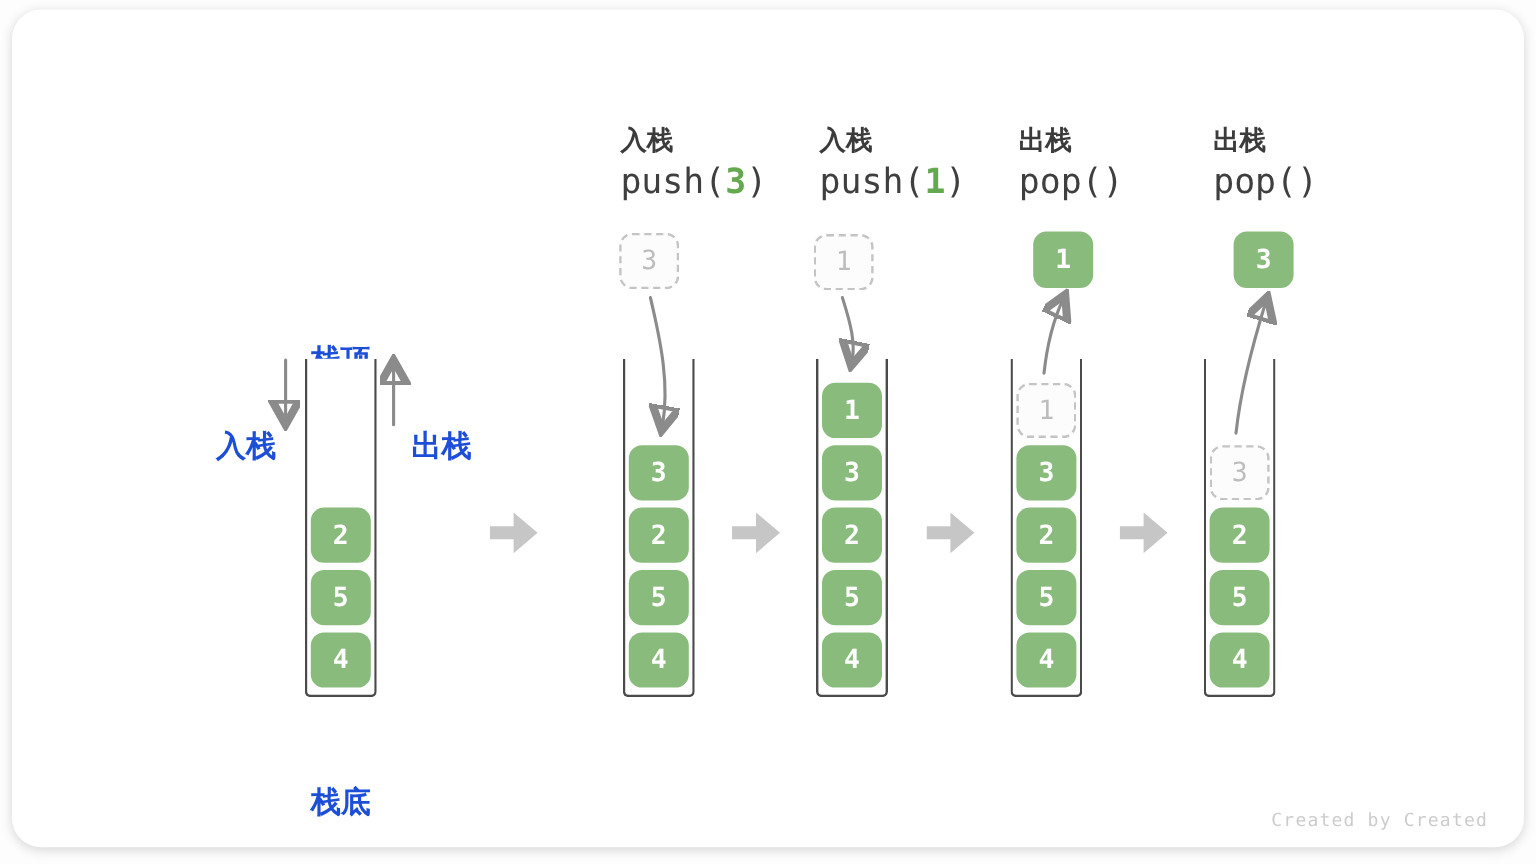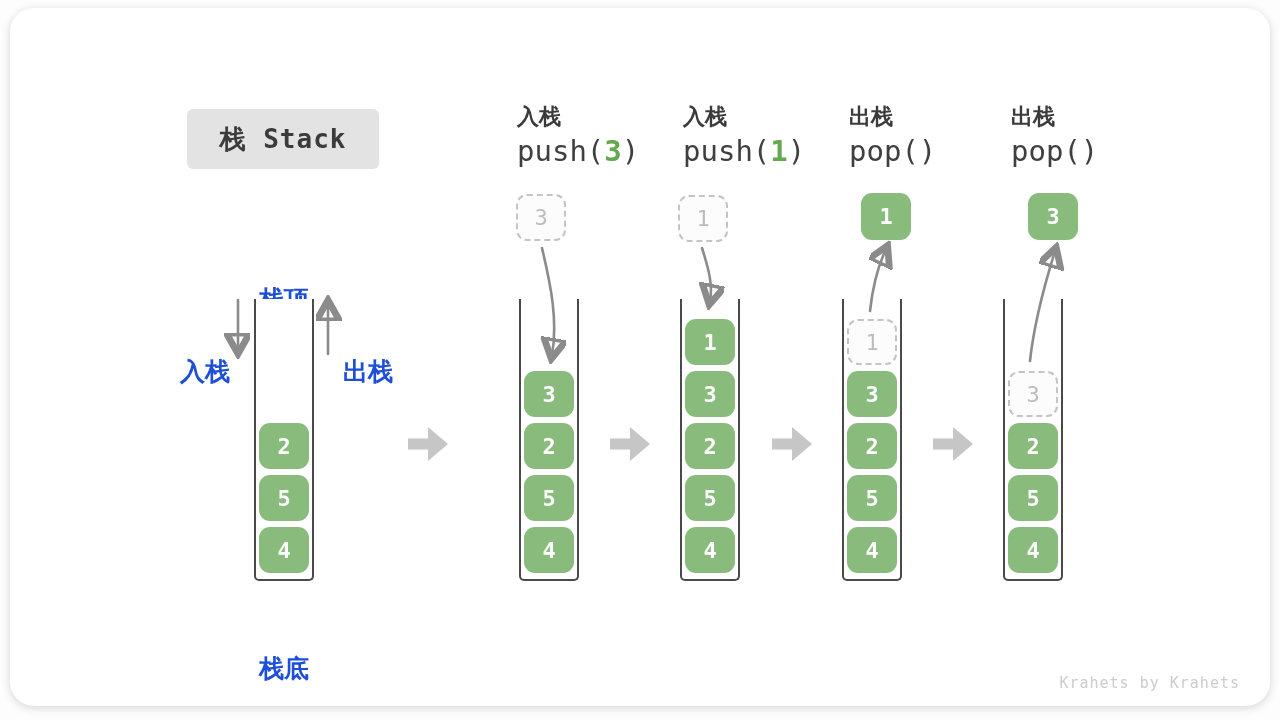--- a/index.html
+++ b/index.html
@@ -45,23 +45,20 @@
   svg.arrows path{fill:none;stroke:#8b8b8b;stroke-width:2.6;stroke-linecap:round;}
   
   .watermark{position:absolute;right:30px;top:666px;font-family:"DejaVu Sans Mono",monospace;
     font-size:15px;color:#cccccc;letter-spacing:1px;}
 </style>
 </head>
 <body>
 
 <div class="card">
 
-  <div class="title-box">
-    <span>栈 Stack</span>
-  </div>
 
   <div class="op" style="left:507px">
     <div class="op-name">入栈</div>
     <div class="op-code"><span>push(</span><span class="num">3</span><span>)</span></div>
   </div>
   <div class="op" style="left:673px">
     <div class="op-name">入栈</div>
     <div class="op-code"><span>push(</span><span class="num">1</span><span>)</span></div>
   </div>
   <div class="op" style="left:839px">
@@ -131,14 +128,14 @@
       </marker>
     </defs>
     <path d="M228,292 L228,342" marker-end="url(#ah)"></path>
     <path d="M318,346 L318,296" marker-end="url(#ah)"></path>
     <path d="M532,240 C541,278 548,313 542,347" marker-end="url(#ah)"></path>
     <path d="M692,240 C699,262 703,278 700,293" marker-end="url(#ah)"></path>
     <path d="M860,303 C863,275 869,256 876,241" marker-end="url(#ah)"></path>
     <path d="M1020,353 C1024,315 1036,272 1045,243" marker-end="url(#ah)"></path>
   </svg>
 
-  <div class="watermark">Krahets by Krahets</div>
+  <div class="watermark">Created by Created</div>
 </div>
 
 </body></html>

